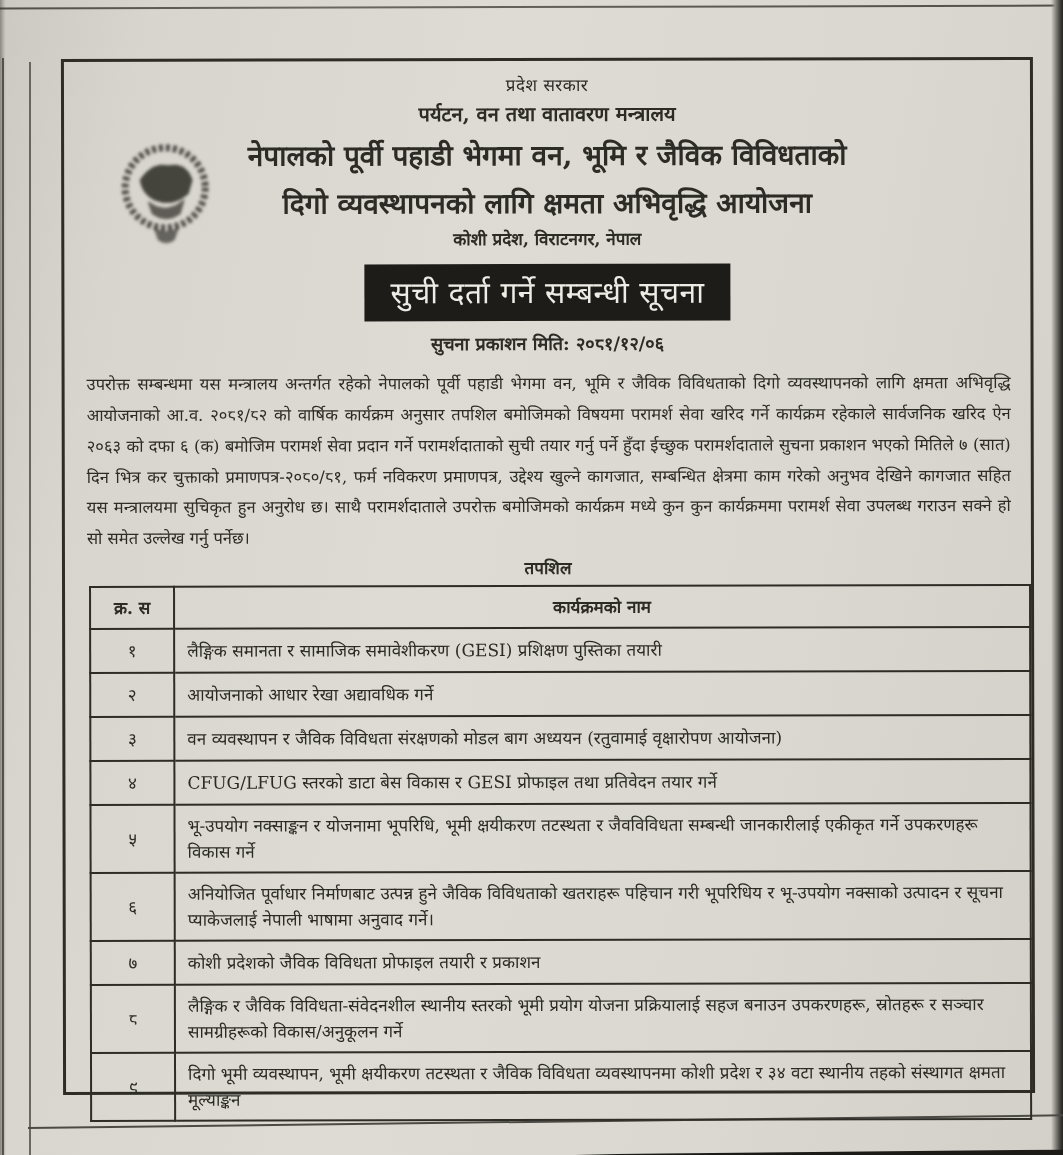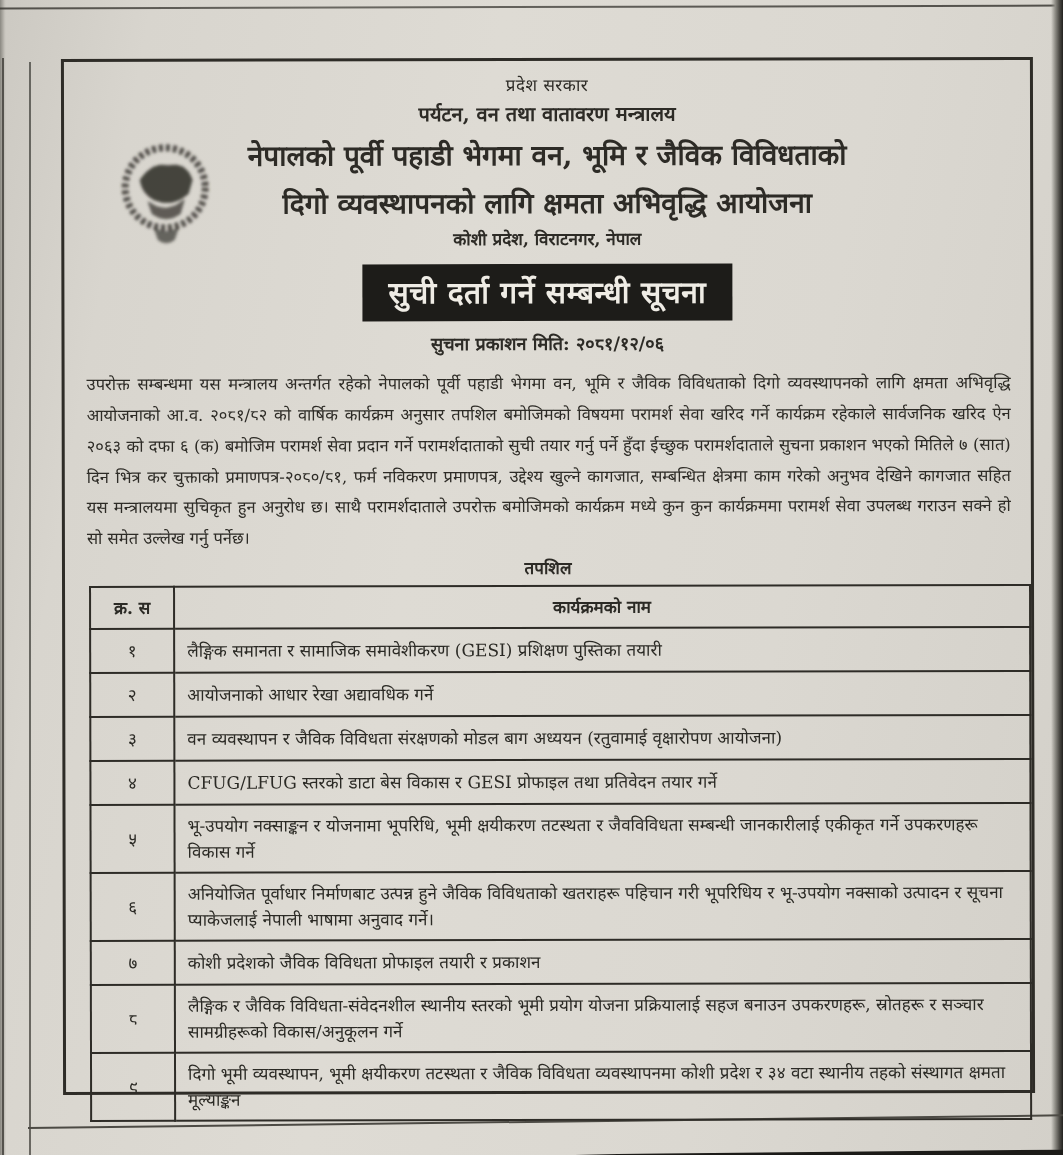--- a/index.html
+++ b/index.html
@@ -39,21 +39,21 @@
   .center{text-align:center;}
   .gov-line{font-size:17px;margin:2px 0 0 0;letter-spacing:.5px;}
   .ministry-line{font-size:20px;font-weight:bold;margin:4px 0 6px 0;}
   .project-line1{font-size:28px;font-weight:bold;margin:8px 0 2px 0;}
   .project-line2{font-size:28px;font-weight:bold;margin:10px 0 2px 0;}
   .address-line{font-size:17px;font-weight:bold;margin:6px 0 0 0;}
   .emblem{position:absolute;left:50px;top:74px;width:102px;height:118px;}
   .banner-wrap{margin-top:14px;}
   .banner{
     display:inline-block;background:#1d1c19;color:#efece5;
-    font-size:30px;font-weight:bold;padding:7px 26px 9px 26px;
+    font-size:30px;font-weight:normal;padding:7px 26px 9px 26px;
     letter-spacing:.5px;
   }
   .pub-date{font-size:18px;font-weight:bold;margin-top:10px;}
   .body-para{
     font-size:16.5px;line-height:1.87;text-align:justify;
     margin:14px 20px 0 22px;
   }
   .details-heading{font-size:17px;font-weight:bold;margin-top:2px;}
   
   table.program-table{

